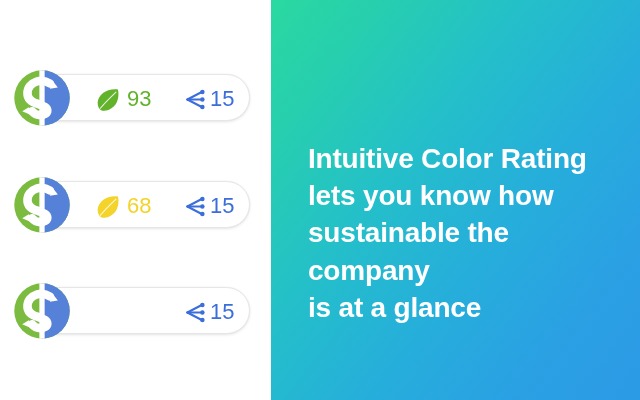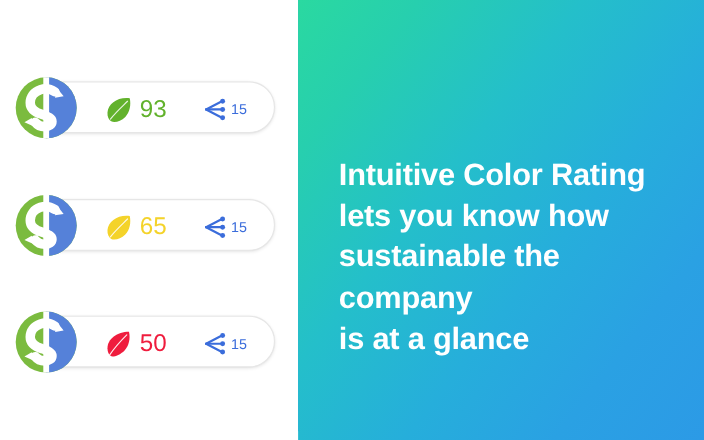--- a/index.html
+++ b/index.html
@@ -82,21 +82,21 @@
     display: flex;
     align-items: center;
     gap: 2px;
   }
   .share-icon {
     width: 25px;
     height: 25px;
     display: block;
   }
   .share-value {
-    font-size: 13px;
+    font-size: 22px;
     font-weight: 400;
     color: #3b6ddb;
     line-height: 1;
   }
 
   
   #right-panel {
     position: absolute;
     left: 271px;
     top: 0;
@@ -164,21 +164,21 @@
         <path d="M62 28 C56 24 48 23 42 25 C33 28 28 35 28 43 C28 51 34 56 44 59 C52 62 58 64 58 69 C58 73 54 76 48 76 C43 76 38 74 35 70" fill="none" stroke="#ffffff" stroke-width="13" stroke-linecap="round"></path>
         <path d="M66 24 L62 36 L74 34 Z" fill="#ffffff"></path>
         <path d="M34 76 L30 64 L20 70 Z" fill="#ffffff"></path>
       </svg>
 
       <div class="leaf-group">
         <svg class="leaf-icon" viewBox="0 0 40 40">
           <path d="M34 5 C18 3 5 12 4 24 C3.5 30 6 34 9 36 C14 38 22 36 28 30 C34 24 36 14 34 5 Z" fill="#f4d32a"></path>
           <path d="M31 9 C24 16 16 23 8 33" stroke="#ffffff" stroke-width="1.6" fill="none" stroke-linecap="round" opacity="0.85"></path>
         </svg>
-        <span class="score-value" style="color:#f4d32a">65</span>
+        <span class="score-value" style="color:#f4d32a">68</span>
       </div>
 
       <div class="share-group">
         <svg class="share-icon" viewBox="0 0 40 40">
           <line x1="7" y1="20" x2="30" y2="8" stroke="#3b6ddb" stroke-width="3.2" stroke-linecap="round"></line>
           <line x1="7" y1="20" x2="30" y2="32" stroke="#3b6ddb" stroke-width="3.2" stroke-linecap="round"></line>
           <line x1="7" y1="20" x2="30" y2="20" stroke="#3b6ddb" stroke-width="3.2" stroke-linecap="round"></line>
           <circle cx="31" cy="8" r="3.6" fill="#3b6ddb"></circle>
           <circle cx="31" cy="20" r="3.6" fill="#3b6ddb"></circle>
           <circle cx="31" cy="32" r="3.6" fill="#3b6ddb"></circle>
@@ -190,27 +190,20 @@
     <div class="rating-card" id="card-2">
       <svg class="brand-logo" viewBox="0 0 100 100">
         <circle cx="50" cy="50" r="42" fill="#7bbb3f"></circle>
         <path d="M50 8 A42 42 0 0 1 50 92 L50 8 Z" fill="#5581d9"></path>
         <path d="M46 8 L54 8 L54 92 L46 92 Z" fill="#ffffff"></path>
         <path d="M62 28 C56 24 48 23 42 25 C33 28 28 35 28 43 C28 51 34 56 44 59 C52 62 58 64 58 69 C58 73 54 76 48 76 C43 76 38 74 35 70" fill="none" stroke="#ffffff" stroke-width="13" stroke-linecap="round"></path>
         <path d="M66 24 L62 36 L74 34 Z" fill="#ffffff"></path>
         <path d="M34 76 L30 64 L20 70 Z" fill="#ffffff"></path>
       </svg>
 
-      <div class="leaf-group">
-        <svg class="leaf-icon" viewBox="0 0 40 40">
-          <path d="M33 4 C17 4 4 14 4 26 C4 31 6 35 9 37 C13 38 21 35 27 29 C33 23 35 13 33 4 Z" fill="#ef1c3d"></path>
-          <path d="M30 8 C23 15 15 23 7 35" stroke="#ffffff" stroke-width="1.6" fill="none" stroke-linecap="round" opacity="0.9"></path>
-        </svg>
-        <span class="score-value" style="color:#ef1c3d">50</span>
-      </div>
 
       <div class="share-group">
         <svg class="share-icon" viewBox="0 0 40 40">
           <line x1="7" y1="20" x2="30" y2="8" stroke="#3b6ddb" stroke-width="3.2" stroke-linecap="round"></line>
           <line x1="7" y1="20" x2="30" y2="32" stroke="#3b6ddb" stroke-width="3.2" stroke-linecap="round"></line>
           <line x1="7" y1="20" x2="30" y2="20" stroke="#3b6ddb" stroke-width="3.2" stroke-linecap="round"></line>
           <circle cx="31" cy="8" r="3.6" fill="#3b6ddb"></circle>
           <circle cx="31" cy="20" r="3.6" fill="#3b6ddb"></circle>
           <circle cx="31" cy="32" r="3.6" fill="#3b6ddb"></circle>
         </svg>

